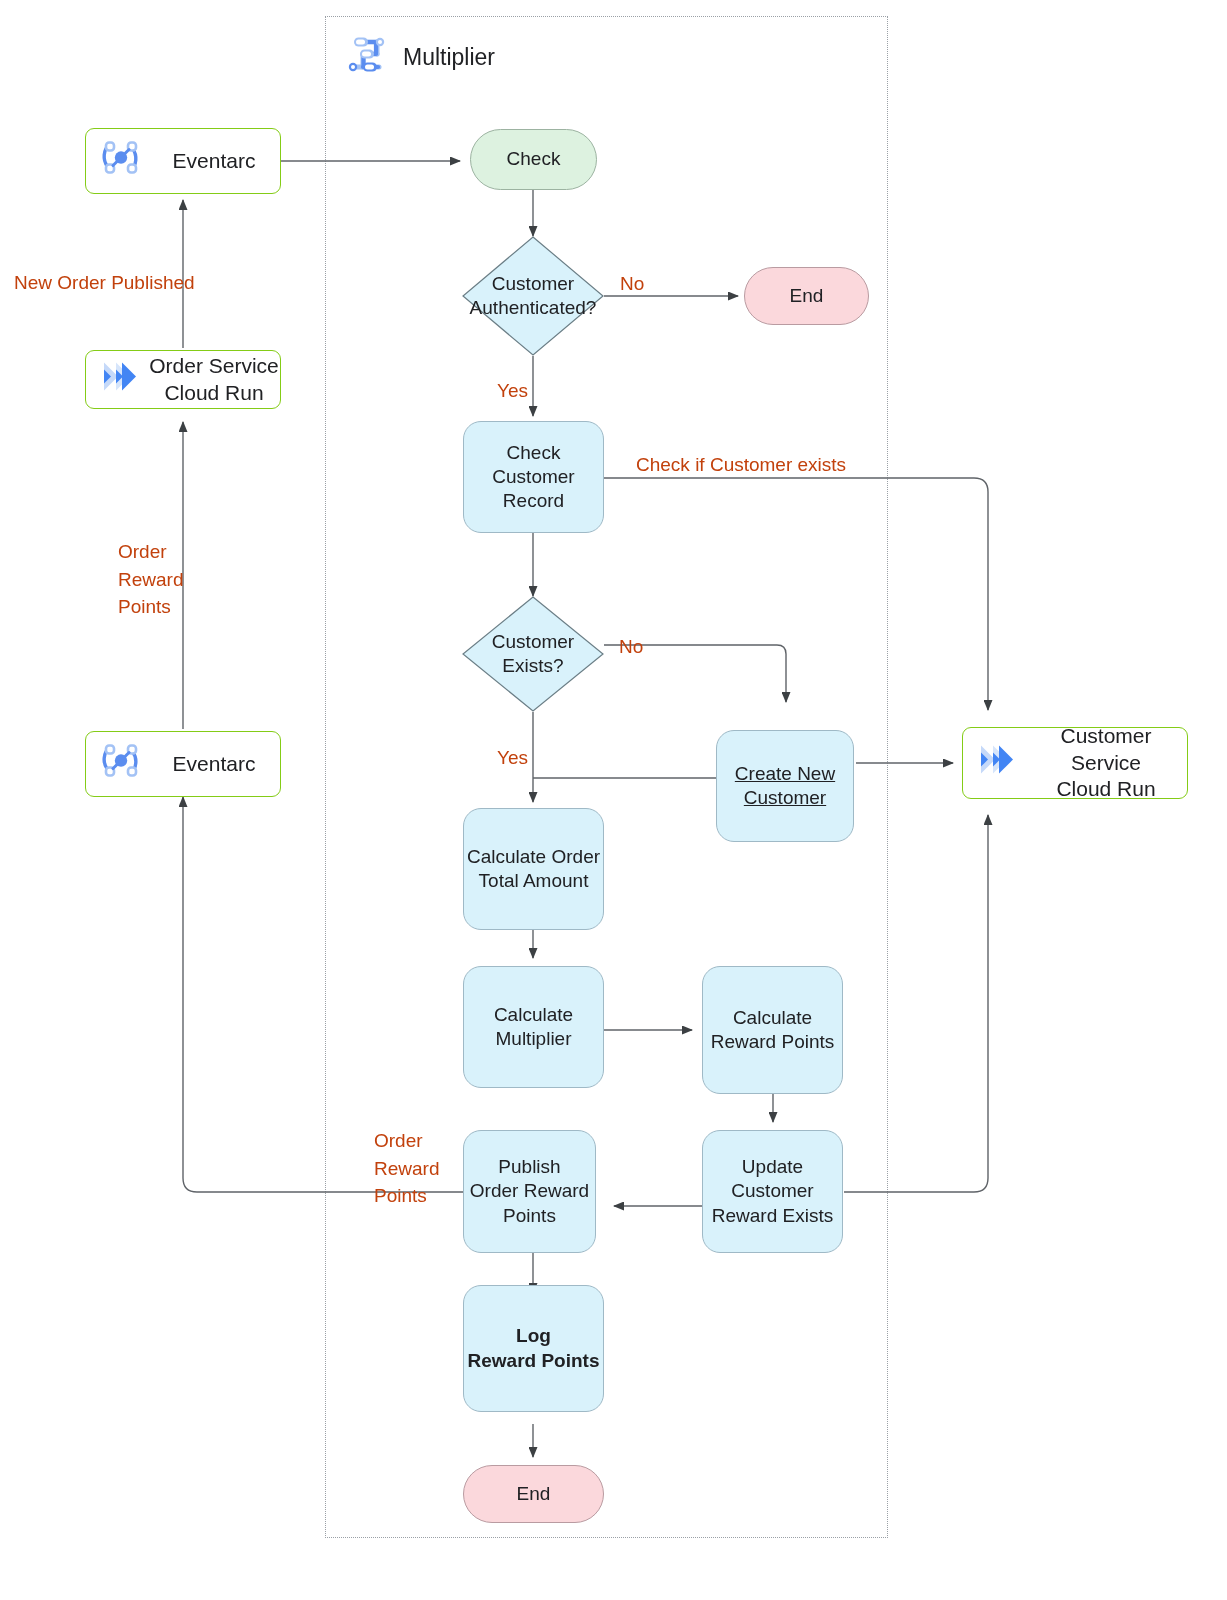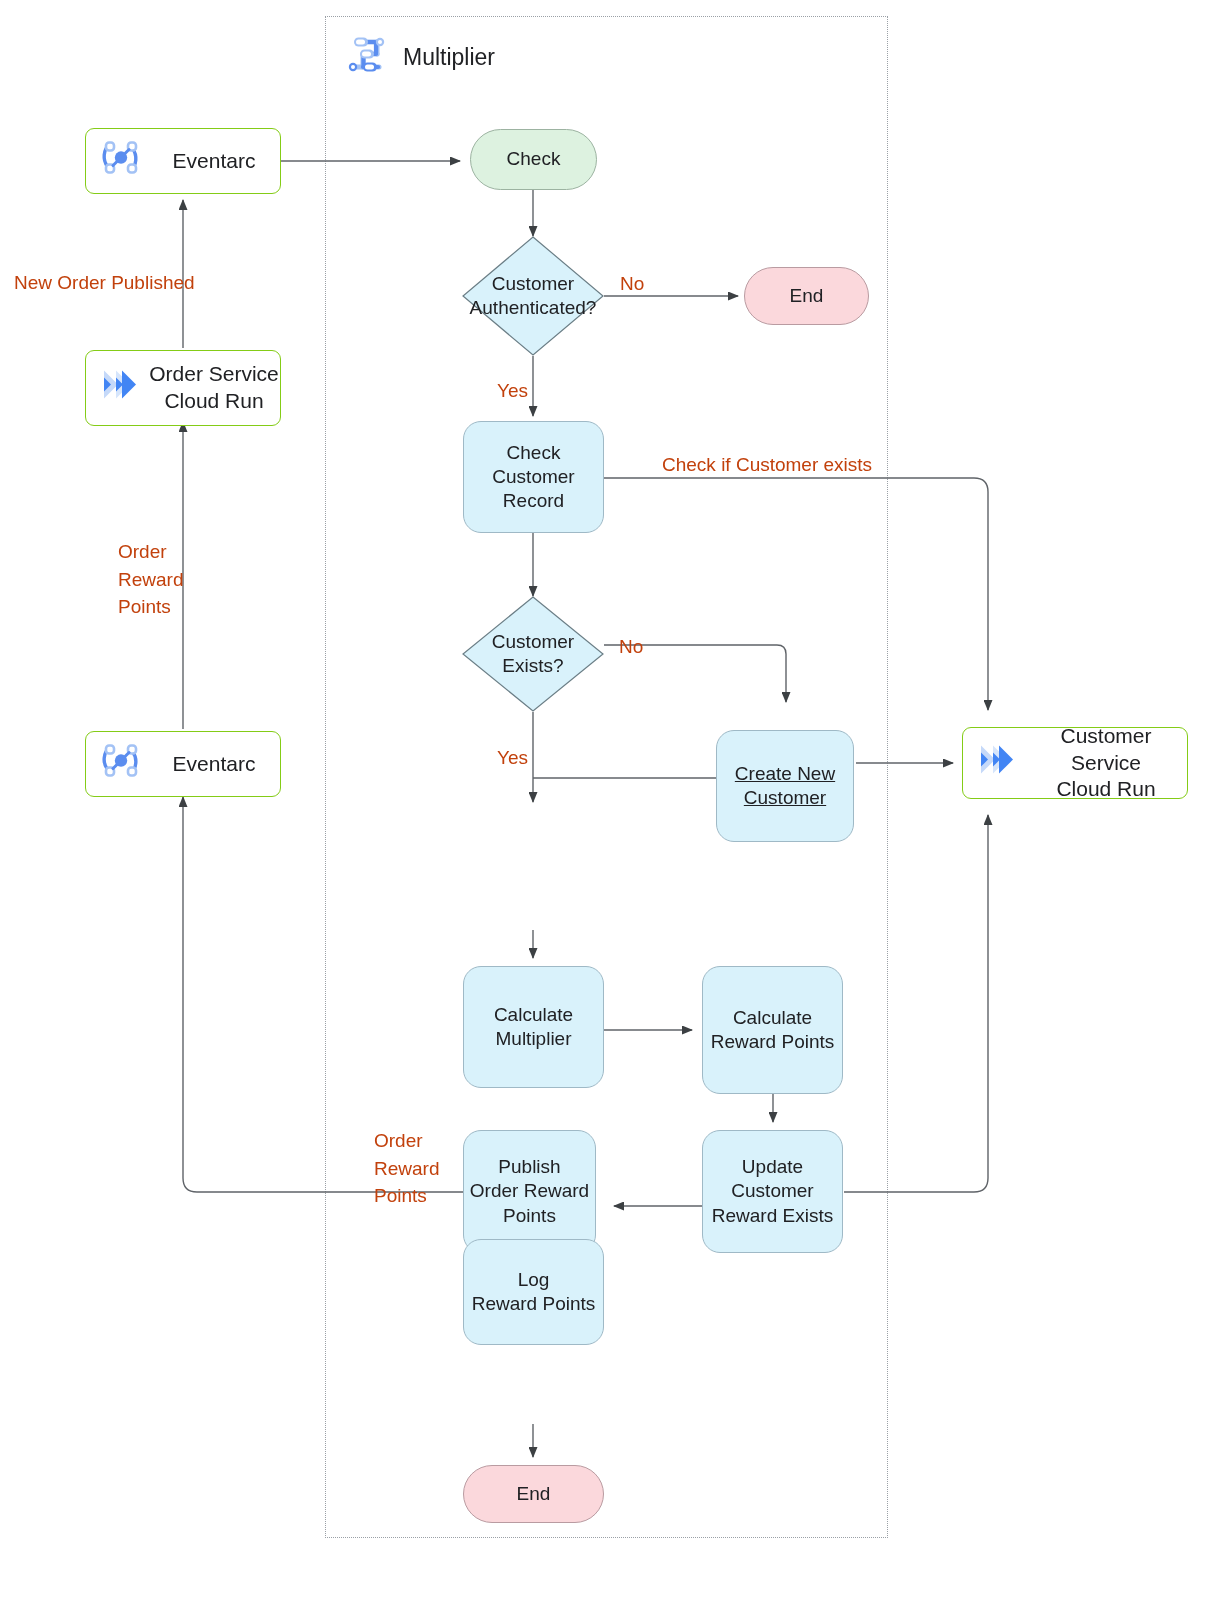--- a/index.html
+++ b/index.html
@@ -221,21 +221,21 @@
 Points</div>
 
   <div class="elabel" style="left:374px; top:1127px;">Order
 Reward
 Points</div>
 
   <div class="elabel" style="left:620px; top:270px;">No</div>
 
   <div class="elabel" style="left:497px; top:377px;">Yes</div>
 
-  <div class="elabel" style="left:636px; top:451px;margin-left:26px;">Check if Customer exists</div>
+  <div class="elabel" style="left:636px; top:451px;">Check if Customer exists</div>
 
   <div class="elabel" style="left:619px; top:633px;">No</div>
 
   <div class="elabel" style="left:497px; top:744px;">Yes</div>
 
   <div class="node svc" style="left:85px; top:128px; width:196px; height:66px;">
     <span class="svc-icon">
       <svg width="42" height="42" viewBox="0 0 42 42">
         <g fill="none" stroke="#5b8def" stroke-width="3.4" stroke-linecap="round">
           <path d="M9.5 7.5 A17 17 0 0 0 7.5 30"></path>
@@ -247,21 +247,21 @@
           <rect x="6" y="28" width="8" height="8" rx="3"></rect>
           <rect x="28" y="28" width="8" height="8" rx="3"></rect>
         </g>
         <path d="M13 29 L29 13" stroke="#5b8def" stroke-width="3" stroke-linecap="round"></path>
         <circle cx="21" cy="21" r="6.2" fill="#5b8def"></circle>
       </svg>
     </span>
     <span class="svc-label">Eventarc</span>
   </div>
 
-  <div class="node svc" style="left:85px; top:350px; width:196px; height:76px;">
+  <div class="node svc" style="left:85px; top:350px; width:196px; height:59px;">
     <span class="svc-icon">
       <svg width="46" height="42" viewBox="0 0 46 42">
         <path d="M4 7 L18 21 L4 35 Z" fill="#c5d9f9"></path>
         <path d="M4 14 L11 21 L4 28 Z" fill="#4285f4"></path>
         <path d="M16 7 L30 21 L16 35 Z" fill="#d6e5fb"></path>
         <path d="M16 14 L23 21 L16 28 Z" fill="#4285f4"></path>
         <path d="M22 7 L36 21 L22 35 Z" fill="#4285f4"></path>
       </svg>
     </span>
     <span class="svc-label">Order Service
@@ -322,33 +322,35 @@
     <svg width="142" height="116" viewBox="0 0 142 116">
       <polygon points="71,1 141,58 71,115 1,58" fill="#d9f2fb" stroke="#6b7e86" stroke-width="1.2"></polygon>
     </svg>
     <div class="diamond-text">Customer
 Exists?</div>
   </div>
 
   <div class="node proc" style="left:716px; top:730px; width:138px; height:112px;text-decoration:underline;">Create New
 Customer</div>
 
+  <div class="node proc" style="left:463px; top:808px; width:141px; height:122px;">Calculate Order
+Total Amount</div>
 
   <div class="node proc" style="left:463px; top:966px; width:141px; height:122px;">Calculate
 Multiplier</div>
 
   <div class="node proc" style="left:702px; top:966px; width:141px; height:128px;">Calculate
 Reward Points</div>
 
   <div class="node proc" style="left:702px; top:1130px; width:141px; height:123px;">Update
 Customer
 Reward Exists</div>
 
   <div class="node proc" style="left:463px; top:1130px; width:133px; height:123px;">Publish
 Order Reward
 Points</div>
 
-  <div class="node proc" style="left:463px; top:1239px; width:141px; height:106px;">Log
+  <div class="node proc" style="left:463px; top:1285px; width:141px; height:127px;font-weight:bold;">Log
 Reward Points</div>
 
   <div class="node term term-end" style="left:463px; top:1465px; width:141px; height:58px;">End</div>
 
 </div>
 
 </body></html>

